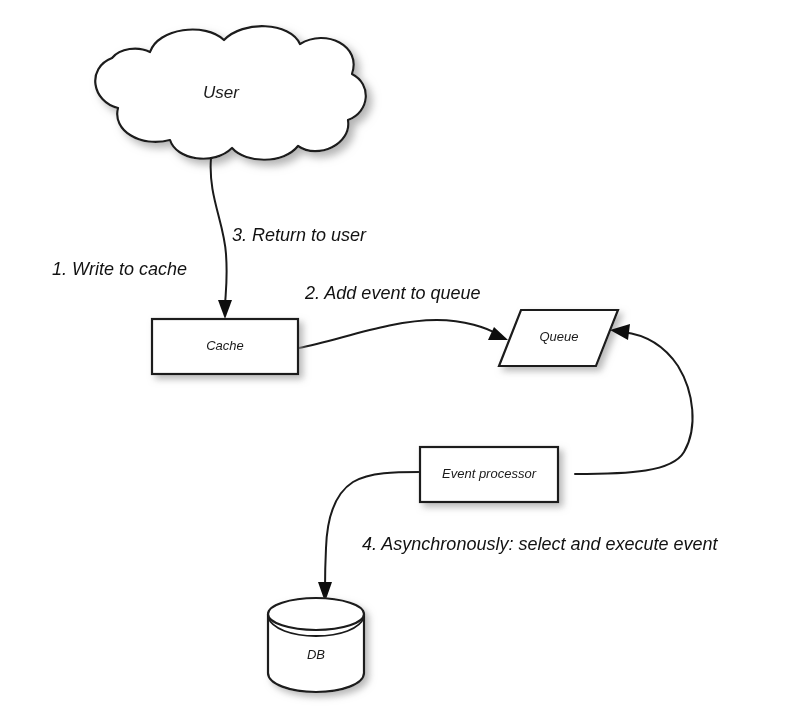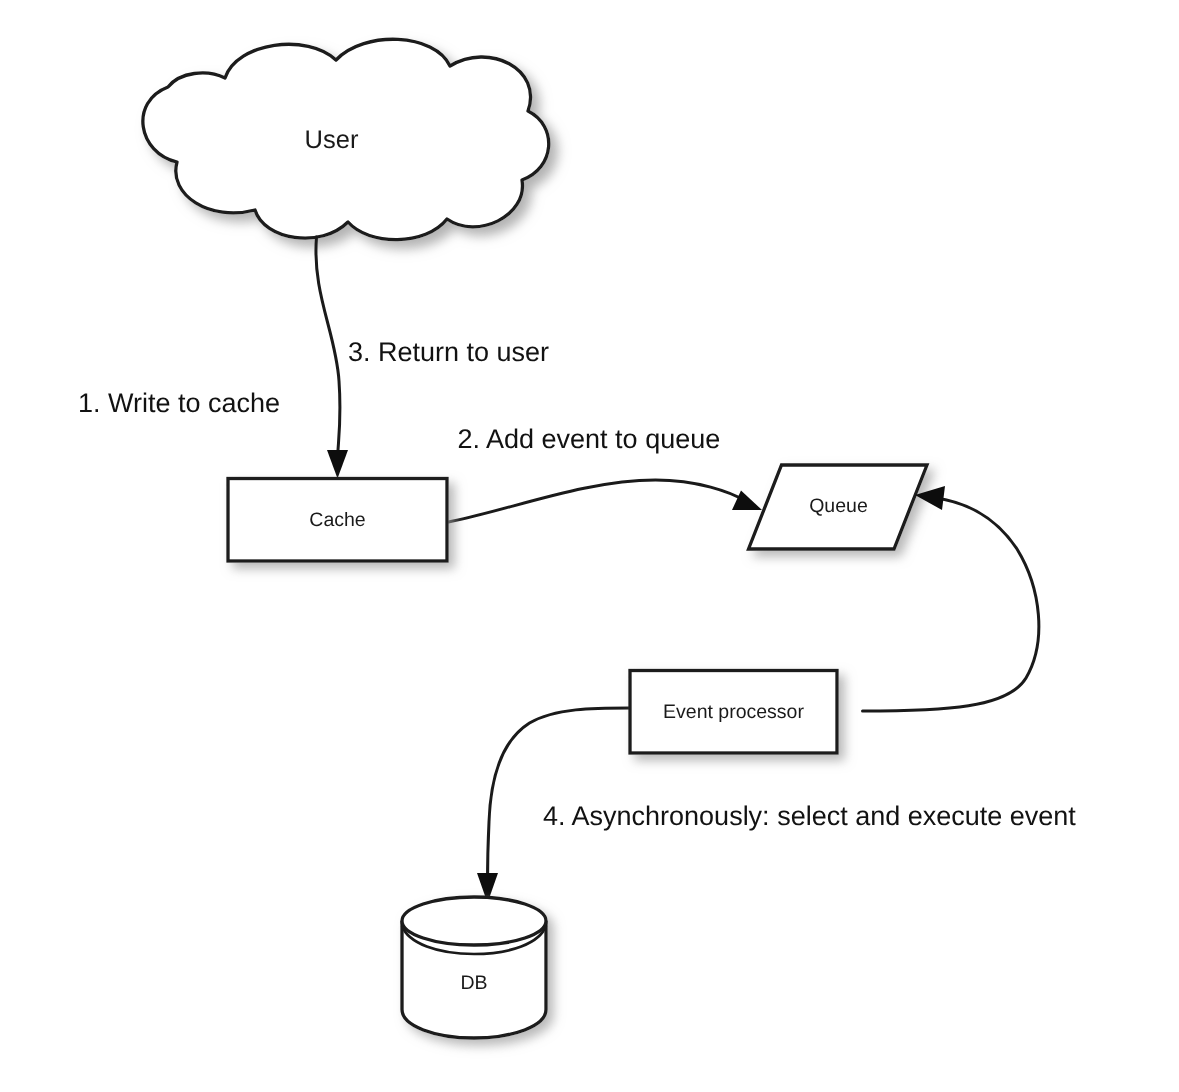--- a/index.html
+++ b/index.html
@@ -11,20 +11,21 @@
     width: 786px;
     height: 728px;
     font-family: "Liberation Sans", sans-serif;
     overflow: hidden;
   }
   #diagram-root {
     position: relative;
     width: 786px;
     height: 658px;
     background: #ffffff;
+    font-style: italic;
   }
   svg#diagram-svg {
     position: absolute;
     top: 0;
     left: 0;
     width: 786px;
     height: 728px;
     display: block;
   }
   .node-label {

